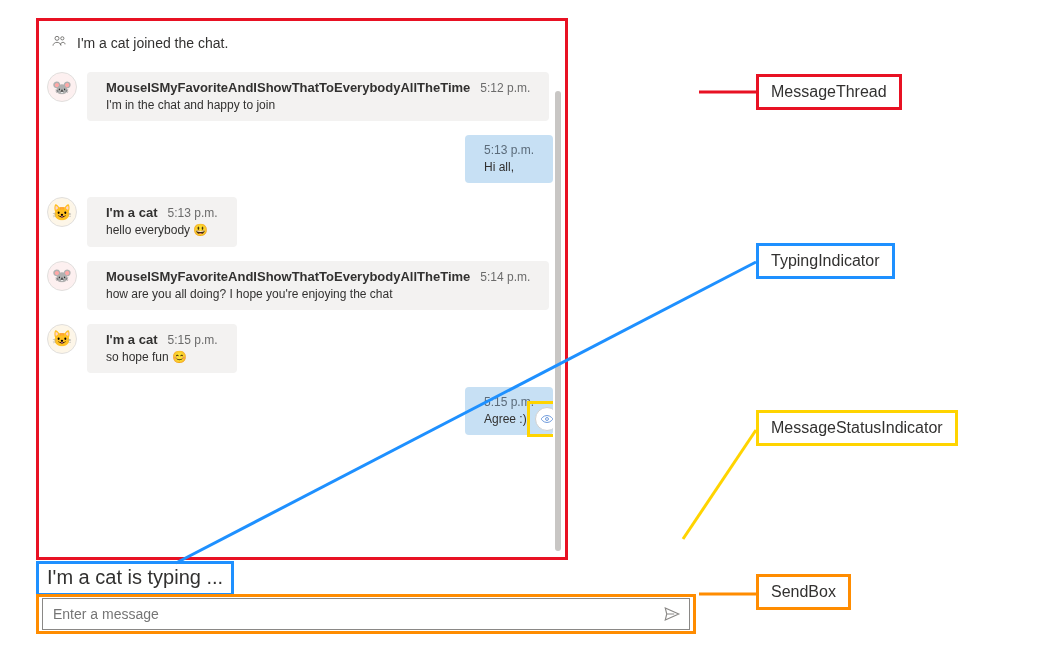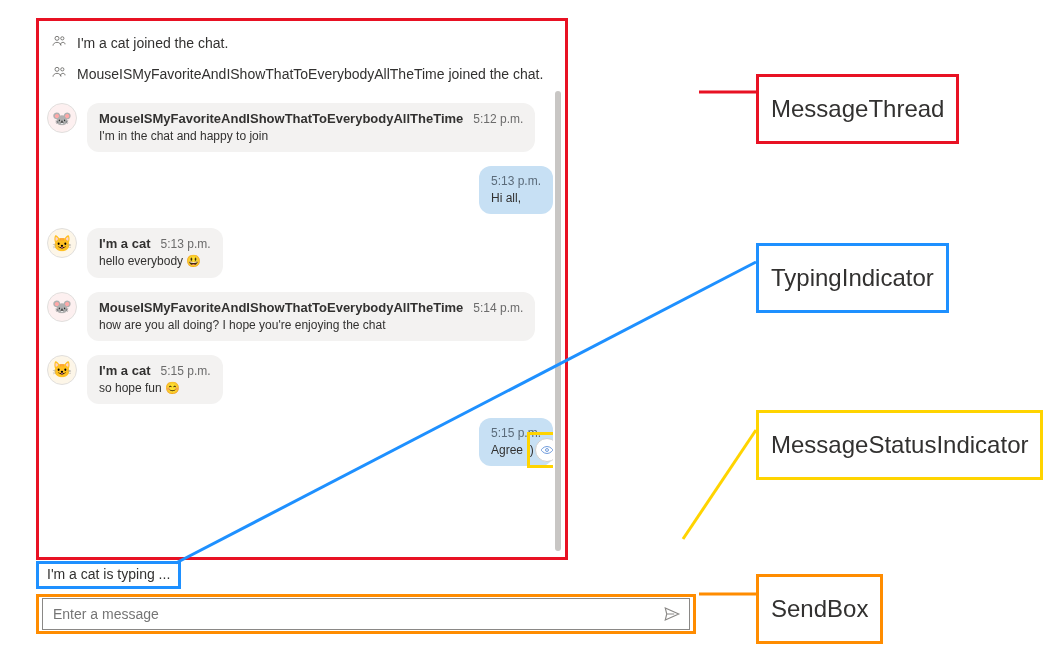--- a/index.html
+++ b/index.html
@@ -12,50 +12,50 @@
 
   .sys{display:flex;align-items:center;gap:10px;padding:6px 4px;font-size:14px;color:#323130}
   .sys-icon svg{width:16px;height:16px;stroke:#605e5c;fill:none;stroke-width:1.2}
 
   .msg-row{display:flex;align-items:flex-start;gap:10px;margin:14px 0}
   .avatar{width:28px;height:28px;border-radius:50%;display:flex;align-items:center;justify-content:center;
     border:1px solid #e1dfdd;font-size:16px;flex:0 0 28px}
   .avatar.mouse{background:#fdf0f0}
   .avatar.cat{background:#fdf6e8}
 
-  .bubble{background:#f3f2f1;border-radius:12px;padding:8px 12px;max-width:430px}
+  .bubble{background:#f3f2f1;border-radius:4px;padding:8px 19px;max-width:430px}
   .bubble .hdr{display:flex;gap:10px;align-items:baseline;margin-bottom:2px}
   .bubble .hdr .name{font-weight:600;font-size:13px}
   .bubble .hdr .time{font-size:12px;color:#6b6b6b}
   .bubble .body{font-size:12px;line-height:1.35}
 
   .msg-row.mine{justify-content:flex-end}
   .bubble.mine{background:#c7e0f4}
   .bubble.mine .time{font-size:12px;color:#5b6b7a;display:block;margin-bottom:2px}
 
   .status-badge{position:absolute;right:-6px;bottom:4px;width:22px;height:22px;border-radius:50%;
     background:#fff;border:1px solid #d0d0d0;display:flex;align-items:center;justify-content:center}
   .status-badge svg{width:14px;height:14px;fill:none;stroke:#5b8dd6;stroke-width:1.5}
   .status-box{position:absolute;right:-10px;bottom:-2px;width:30px;height:30px;border:3px solid #ffd400;pointer-events:none}
 
   .scroll-rail{position:absolute;top:70px;right:4px;width:6px;height:460px;background:#c8c6c4;border-radius:3px}
 
   
-  .typing{position:absolute;left:36px;top:561px;border:3px solid #1e90ff;padding:2px 8px 4px;font-size:14px}
+  .typing{position:absolute;left:36px;top:561px;border:3px solid #1e90ff;padding:2px 8px 4px;font-size:20px}
 
   
   .sendbox{position:absolute;left:36px;top:594px;width:660px;height:40px;
     border:3px solid #ff8c00;display:flex;align-items:center;box-sizing:border-box;padding:0}
   .send-inner{flex:1;height:30px;margin:0 3px;border:1px solid #8a8886;display:flex;align-items:center}
   .send-input{flex:1;border:0;outline:0;font-size:14px;color:#15803d;padding:0 10px;background:transparent}
   .send-btn{width:34px;height:28px;display:flex;align-items:center;justify-content:center;cursor:pointer}
   .send-btn svg{width:18px;height:18px;fill:none;stroke:#8a8886;stroke-width:1.5}
 
   
-  .callout{position:absolute;border:3px solid;padding:18px 12px;font-size:24px;background:#fff}
+  .callout{position:absolute;border:3px solid;padding:6px 12px;font-size:16px;background:#fff}
   .callout.red{border-color:#E81123}
   .callout.blue{border-color:#1e90ff}
   .callout.yellow{border-color:#ffd400}
   .callout.orange{border-color:#ff8c00}
   .leader{position:absolute;pointer-events:none}
 </style>
 </head>
 <body>
 
 <div class="stage">
@@ -63,29 +63,20 @@
   <div class="chat-frame">
     <div class="thread" id="thread">
         <div class="sys">
           <span class="sys-icon"><svg viewBox="0 0 24 24">
               <circle cx="9" cy="8" r="3"></circle>
               <path d="M3 19c0-3 3-5 6-5s6 2 6 5"></path>
               <circle cx="17" cy="8" r="2.4"></circle>
               <path d="M14 18c0-2.6 2-4 4-4s3 1.2 3 3"></path>
             </svg></span>
           <span>I'm a cat joined the chat.</span>
-        </div>
-        <div class="sys">
-          <span class="sys-icon"><svg viewBox="0 0 24 24">
-              <circle cx="9" cy="8" r="3"></circle>
-              <path d="M3 19c0-3 3-5 6-5s6 2 6 5"></path>
-              <circle cx="17" cy="8" r="2.4"></circle>
-              <path d="M14 18c0-2.6 2-4 4-4s3 1.2 3 3"></path>
-            </svg></span>
-          <span>MouseISMyFavoriteAndIShowThatToEverybodyAllTheTime joined the chat.</span>
         </div>
         <div class="msg-row" style="position: relative;">
           <div class="avatar mouse">🐭</div>
           <div class="bubble">
             <div class="hdr">
               <span class="name">MouseISMyFavoriteAndIShowThatToEverybodyAllTheTime</span>
               <span class="time">5:12 p.m.</span>
             </div>
             <div class="body">I'm in the chat and happy to join</div>
           </div>

